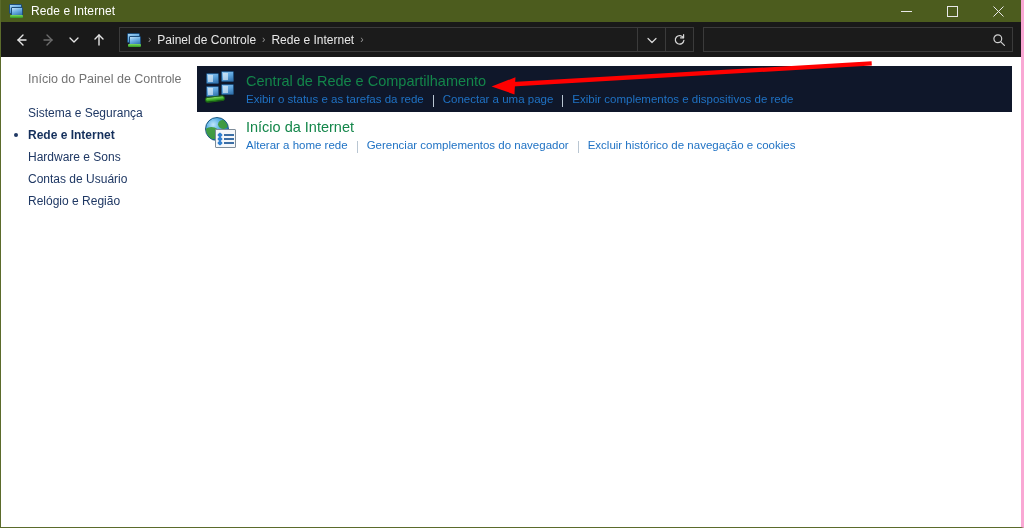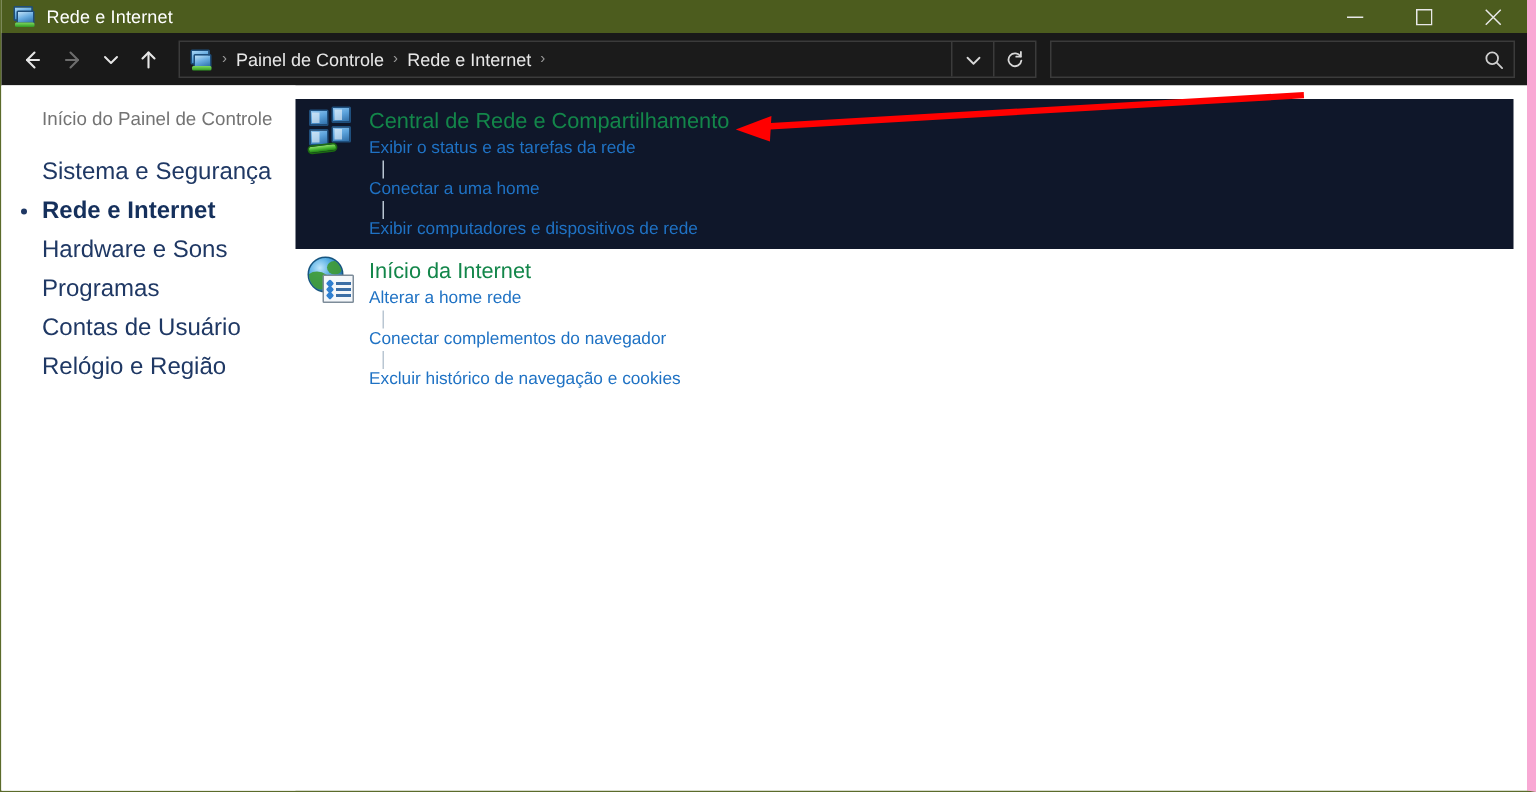--- a/index.html
+++ b/index.html
@@ -11,21 +11,21 @@
     background: #1e1e1e;
     font-family: "Liberation Sans", sans-serif;
   }
 
   .window {
     position: relative;
     width: 1024px;
     height: 528px;
     background: #ffffff;
     border-left: 1px solid #5b6b2b;
-    border-right: 6px solid #f9a8d4;
+    border-right: 3px solid #f9a8d4;
     border-bottom: 1px solid #5b6b2b;
     display: flex;
     flex-direction: column;
   }
 
   
   .titlebar {
     height: 22px;
     background: #4c5c1e;
     display: flex;
@@ -181,21 +181,21 @@
   .side-home {
     font-size: 12.5px;
     color: #737373;
     padding: 3px 0 3px 27px;
     white-space: nowrap;
     cursor: pointer;
   }
   .side-gap { height: 13px; }
   .side-item {
     position: relative;
-    font-size: 16px;
+    font-size: 12px;
     color: #1f3864;
     padding: 4px 0 4px 27px;
     white-space: nowrap;
     cursor: pointer;
   }
   .side-item.selected {
     font-weight: bold;
     color: #15305c;
   }
   .side-item.selected::before {
@@ -237,24 +237,23 @@
     font-size: 14.5px;
     color: #13864a;
     white-space: nowrap;
     cursor: pointer;
     display: inline-block;
     line-height: 18px;
   }
   .cat-links {
     margin-top: 2px;
     display: flex;
-    align-items: flex-start;
+    align-items: flex-end;
     flex-wrap: wrap;
     line-height: 15px;
-    flex-direction: column;
   }
   .cat-link {
     font-size: 11.5px;
     color: #1f72c4;
     white-space: nowrap;
     cursor: pointer;
   }
   .link-sep {
     display: inline-block;
     width: 1px;
@@ -488,43 +487,42 @@
   </div>
 
   <div class="body">
 
     <div class="sidebar">
       <div class="side-home">Início do Painel de Controle</div>
       <div class="side-gap"></div>
       <div class="side-item">Sistema e Segurança</div>
       <div class="side-item selected">Rede e Internet</div>
       <div class="side-item">Hardware e Sons</div>
-      <div class="side-item">Programas</div>
       <div class="side-item">Contas de Usuário</div>
       <div class="side-item">Relógio e Região</div>
     </div>
 
     <div class="content">
 
       <div class="cat-row highlight">
         <div class="cat-icon">
           <span class="mon m1"></span>
           <span class="mon m2"></span>
           <span class="mon m3"></span>
           <span class="mon m4"></span>
           <span class="cable"></span>
         </div>
         <div class="cat-text">
           <div class="cat-title">Central de Rede e Compartilhamento</div>
           <div class="cat-links">
             <span class="cat-link">Exibir o status e as tarefas da rede</span>
             <span class="link-sep"></span>
-            <span class="cat-link">Conectar a uma home</span>
+            <span class="cat-link">Conectar a uma page</span>
             <span class="link-sep"></span>
-            <span class="cat-link">Exibir computadores e dispositivos de rede</span>
+            <span class="cat-link">Exibir complementos e dispositivos de rede</span>
           </div>
         </div>
       </div>
 
       <div class="cat-row">
         <div class="cat-icon">
           <span class="globe"></span>
           <span class="listcard">
             <i></i>
               <i></i>
@@ -532,21 +530,21 @@
             <b></b>
               <b></b>
               <b></b>
           </span>
         </div>
         <div class="cat-text">
           <div class="cat-title">Início da Internet</div>
           <div class="cat-links">
             <span class="cat-link">Alterar a home rede</span>
             <span class="link-sep"></span>
-            <span class="cat-link">Conectar complementos do navegador</span>
+            <span class="cat-link">Gerenciar complementos do navegador</span>
             <span class="link-sep"></span>
             <span class="cat-link">Excluir histórico de navegação e cookies</span>
           </div>
         </div>
       </div>
 
       <svg class="annot-arrow" viewBox="0 0 828 440" preserveAspectRatio="none">
         <g>
           <path d="M678 6 L308 26" stroke="#ff0000" stroke-width="4" stroke-linecap="butt"></path>
           <path d="M296 27.5 L320 19 L319 35 Z" fill="#ff0000"></path>

